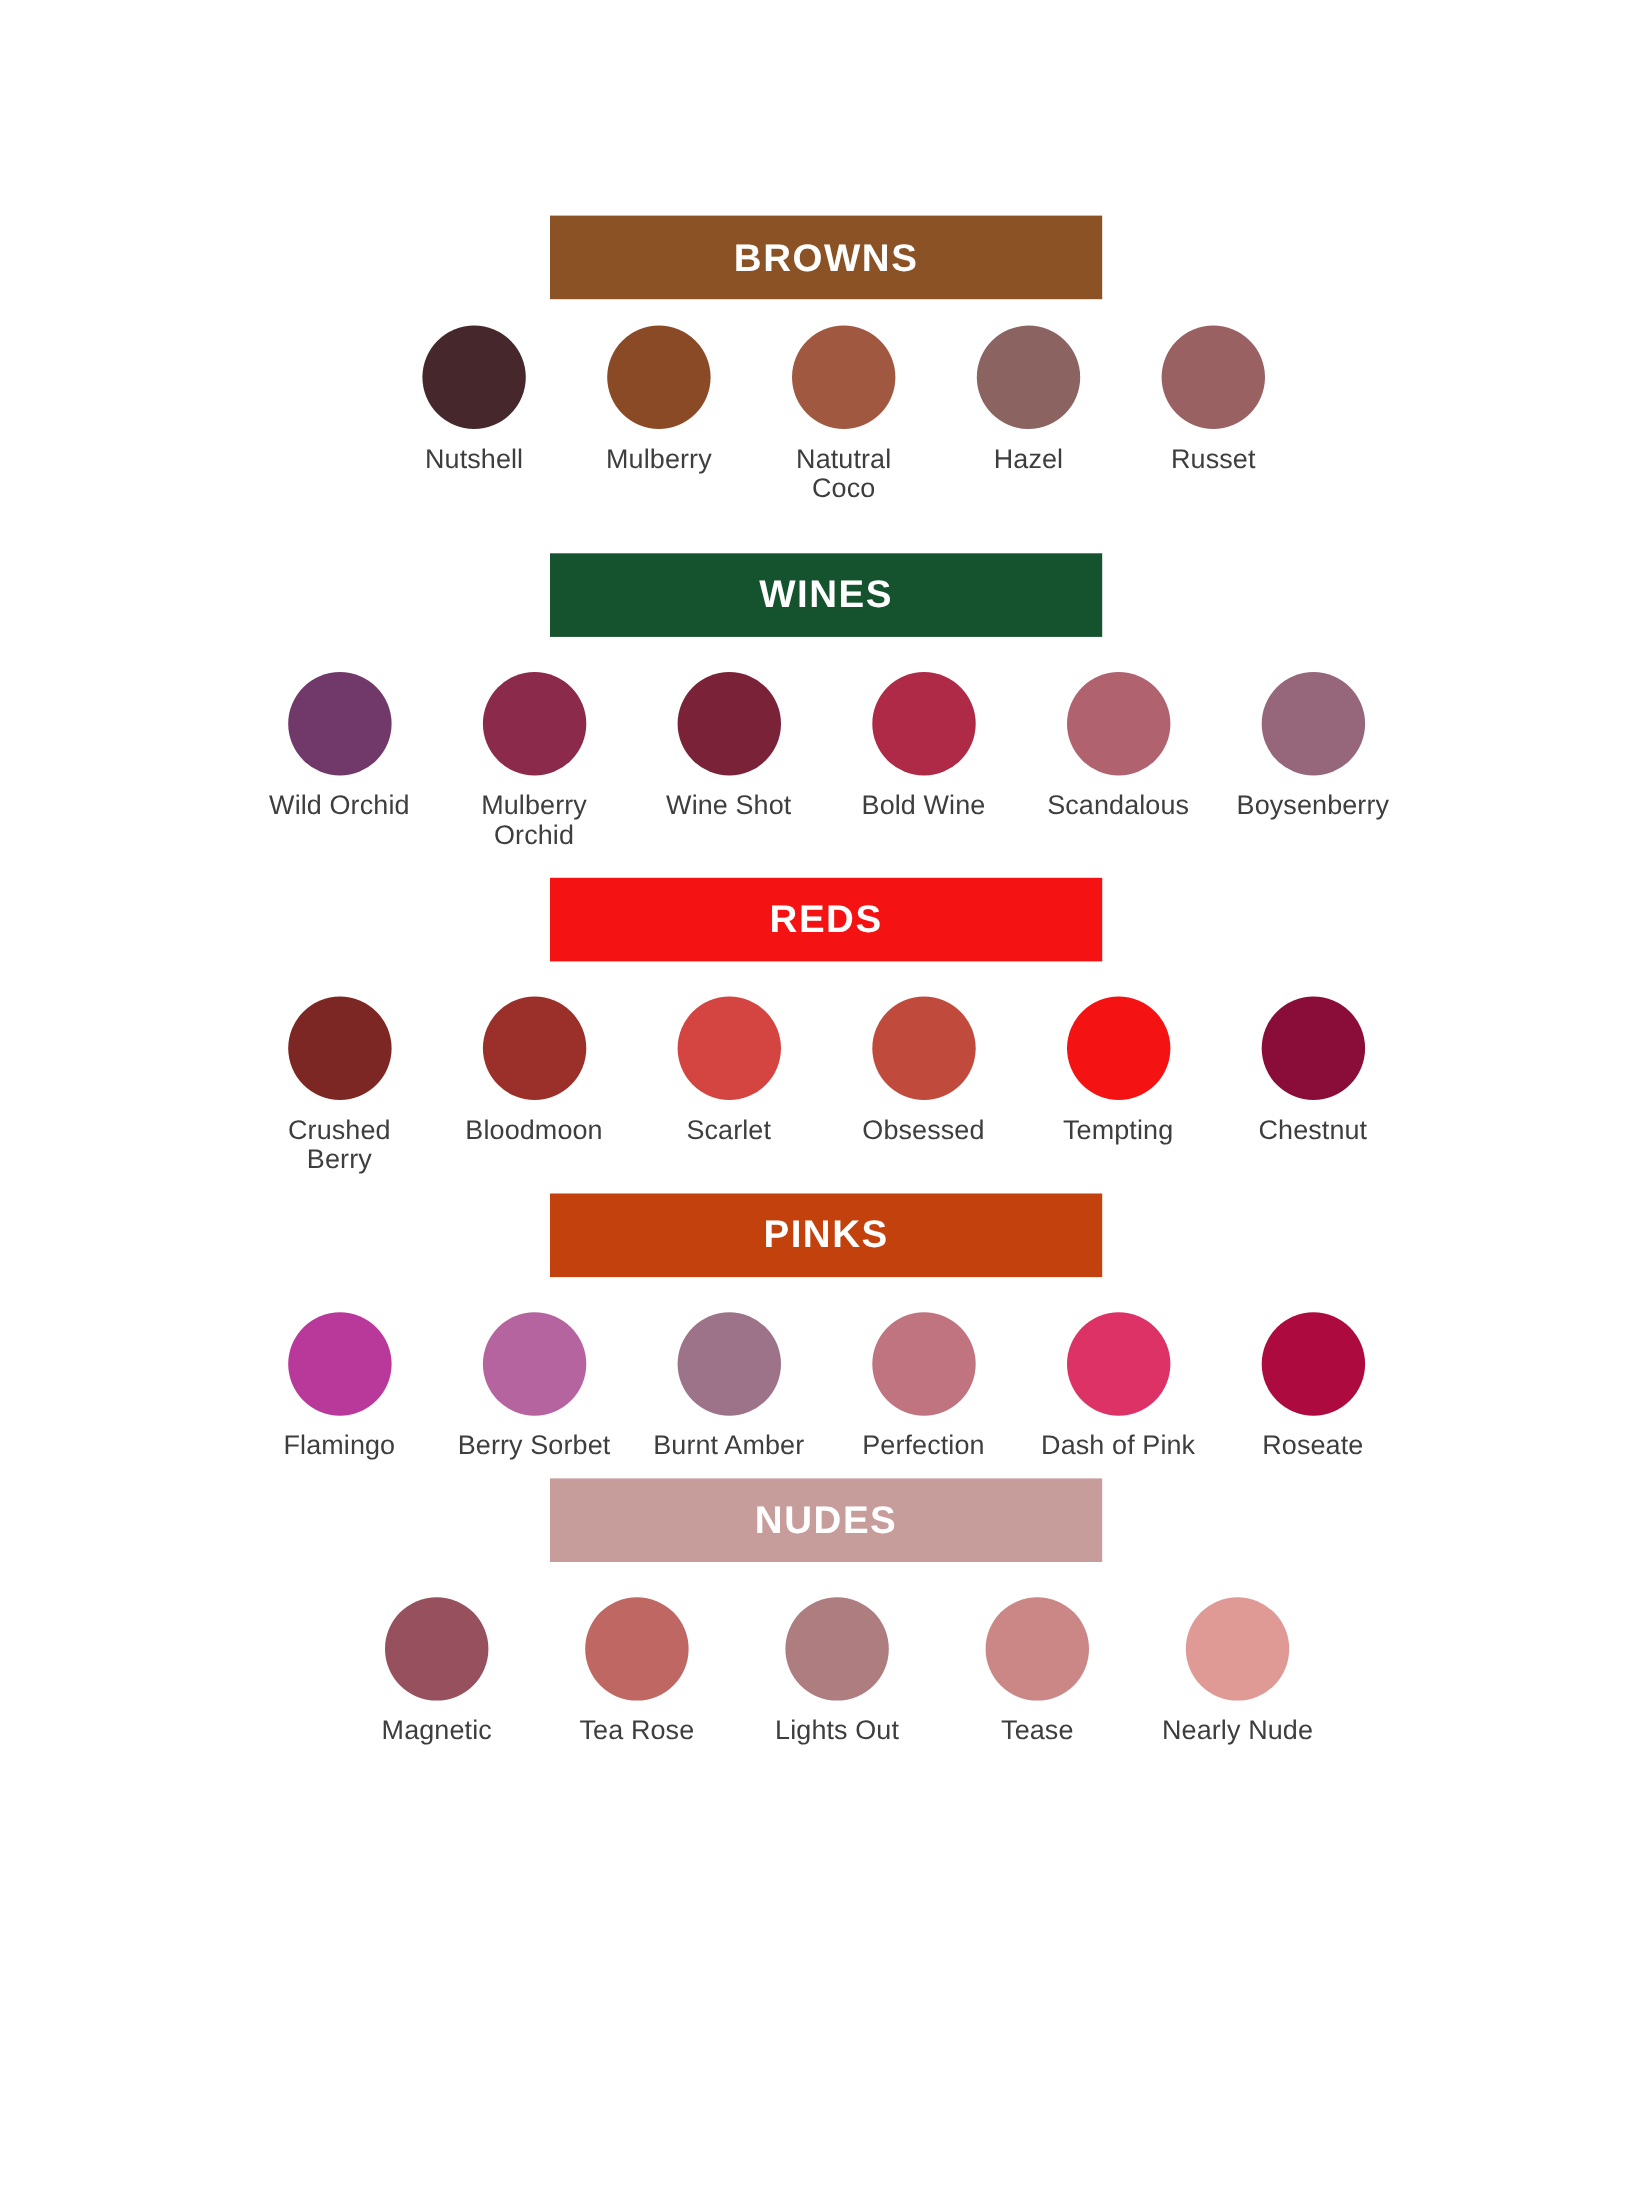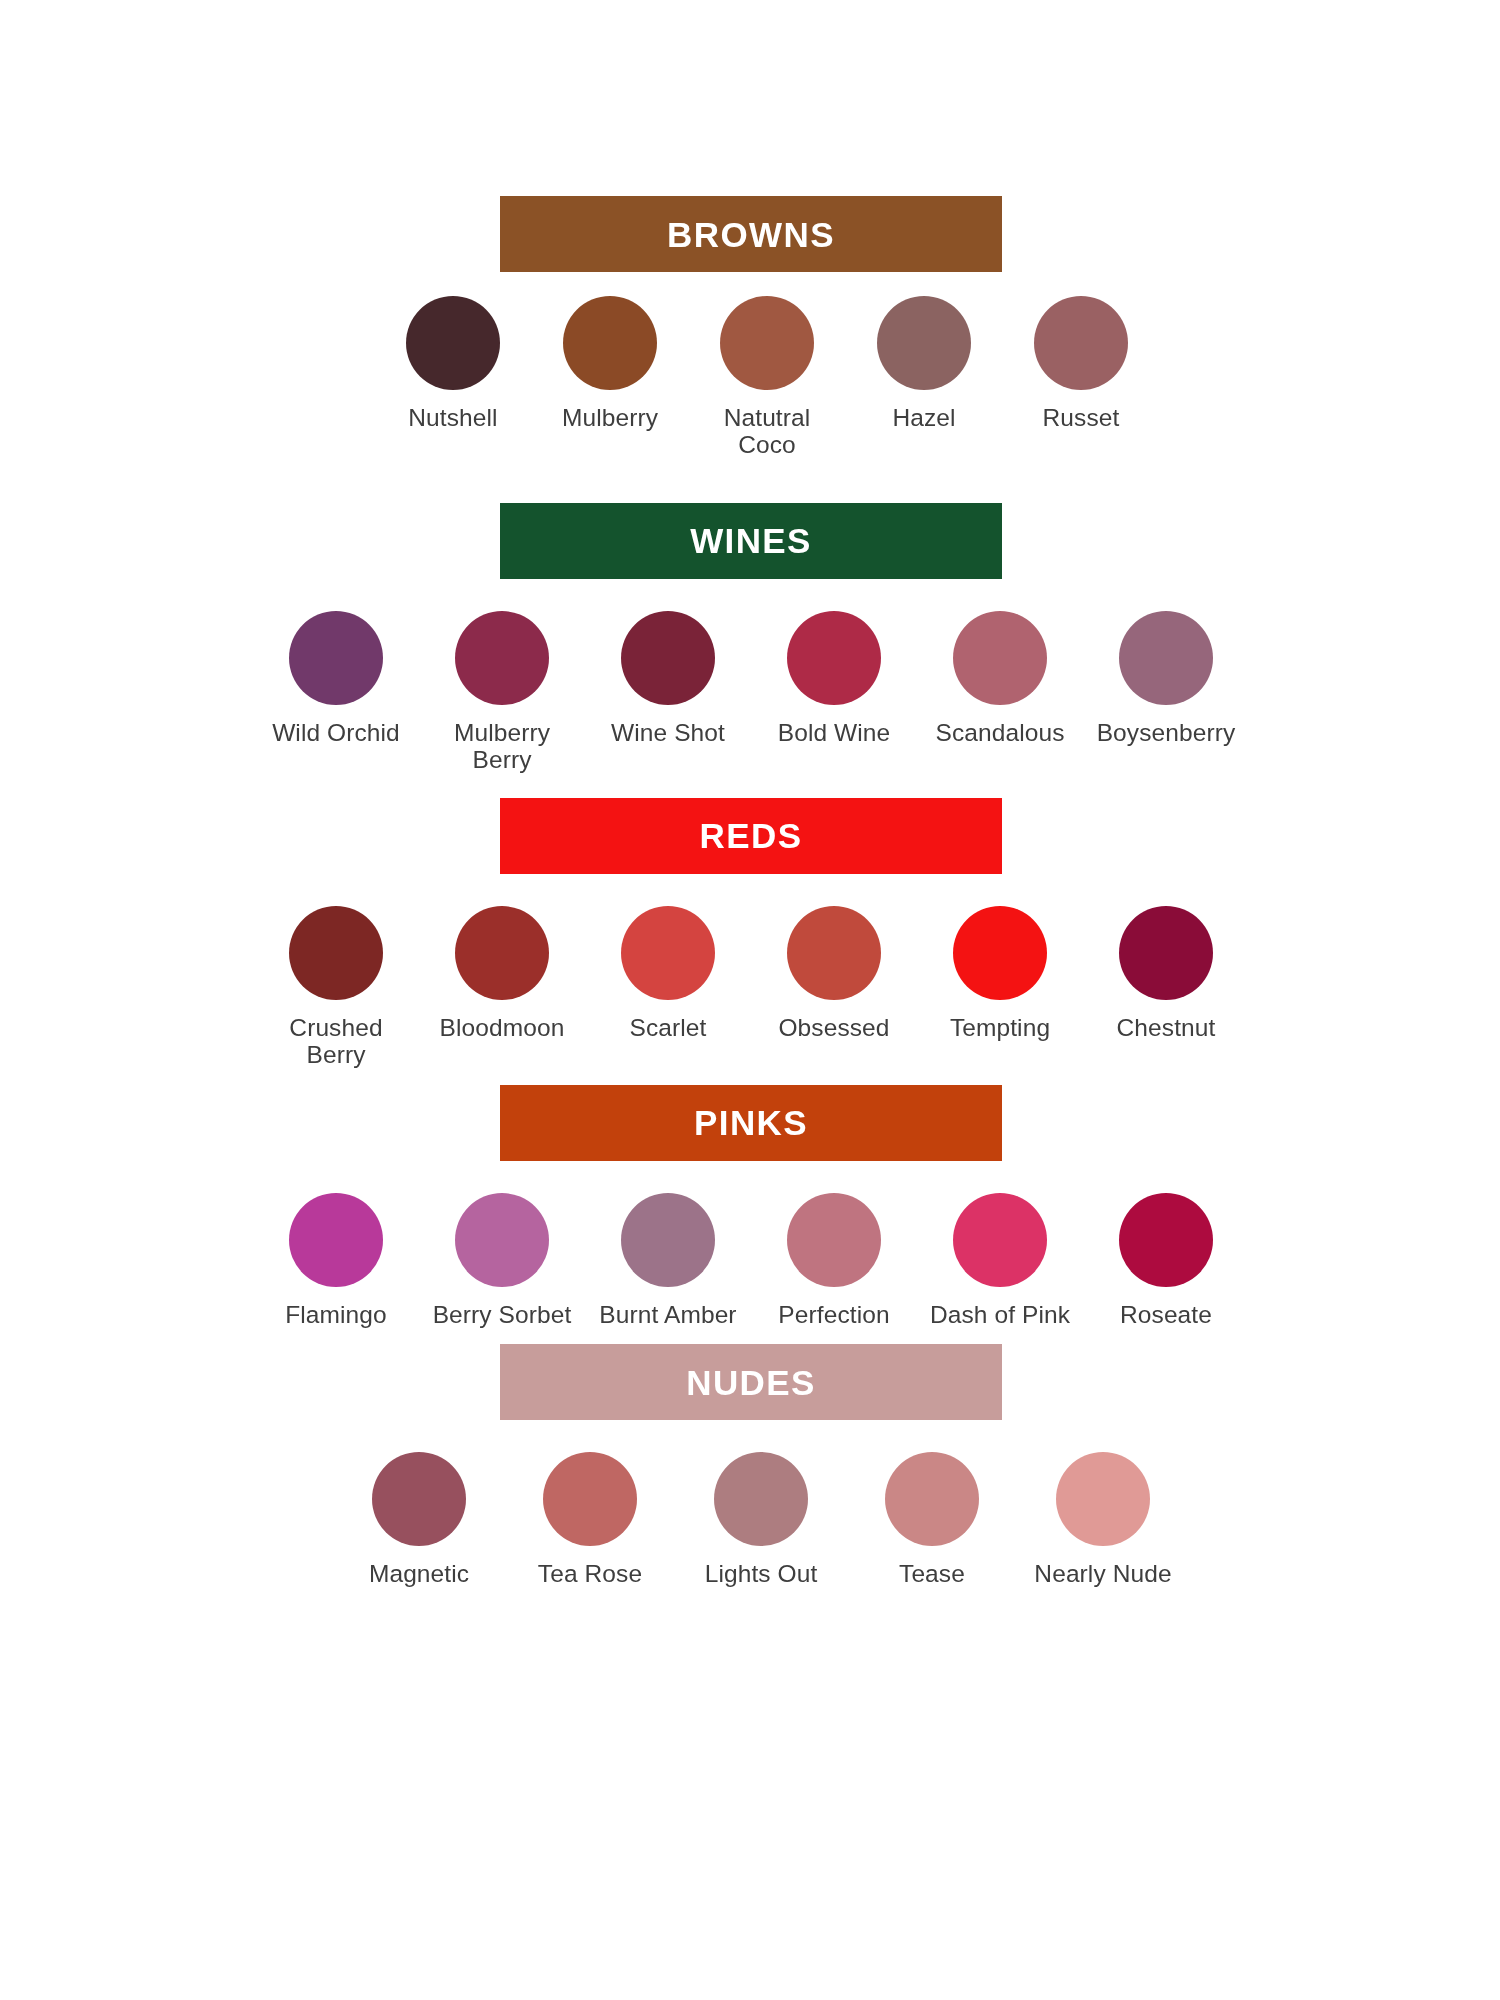--- a/index.html
+++ b/index.html
@@ -60,21 +60,21 @@
     letter-spacing: 1.4px;
     line-height: 1;
     font-family: "Liberation Sans", sans-serif;
   }
 
   
   .swatch-row {
     display: flex;
     justify-content: center;
     align-items: flex-start;
-    gap: 0;
+    gap: 11px;
     padding-top: 26px;
   }
   .swatch-cell {
     display: flex;
     flex-direction: column;
     align-items: center;
     box-sizing: border-box;
   }
   .swatch-dot {
     width: 94px;
@@ -162,21 +162,21 @@
             <span class="category-banner-title">WINES</span>
           </div>
         </div>
         <div class="swatch-row">
           <div class="swatch-cell">
             <span class="swatch-dot" style="background: rgb(113, 57, 106);"></span>
             <div class="swatch-label">Wild Orchid</div>
           </div>
           <div class="swatch-cell">
             <span class="swatch-dot" style="background: rgb(140, 42, 75);"></span>
-            <div class="swatch-label">Mulberry Berry</div>
+            <div class="swatch-label">Mulberry Orchid</div>
           </div>
           <div class="swatch-cell">
             <span class="swatch-dot" style="background: rgb(122, 35, 56);"></span>
             <div class="swatch-label">Wine Shot</div>
           </div>
           <div class="swatch-cell">
             <span class="swatch-dot" style="background: rgb(174, 42, 71);"></span>
             <div class="swatch-label">Bold Wine</div>
           </div>
           <div class="swatch-cell">

